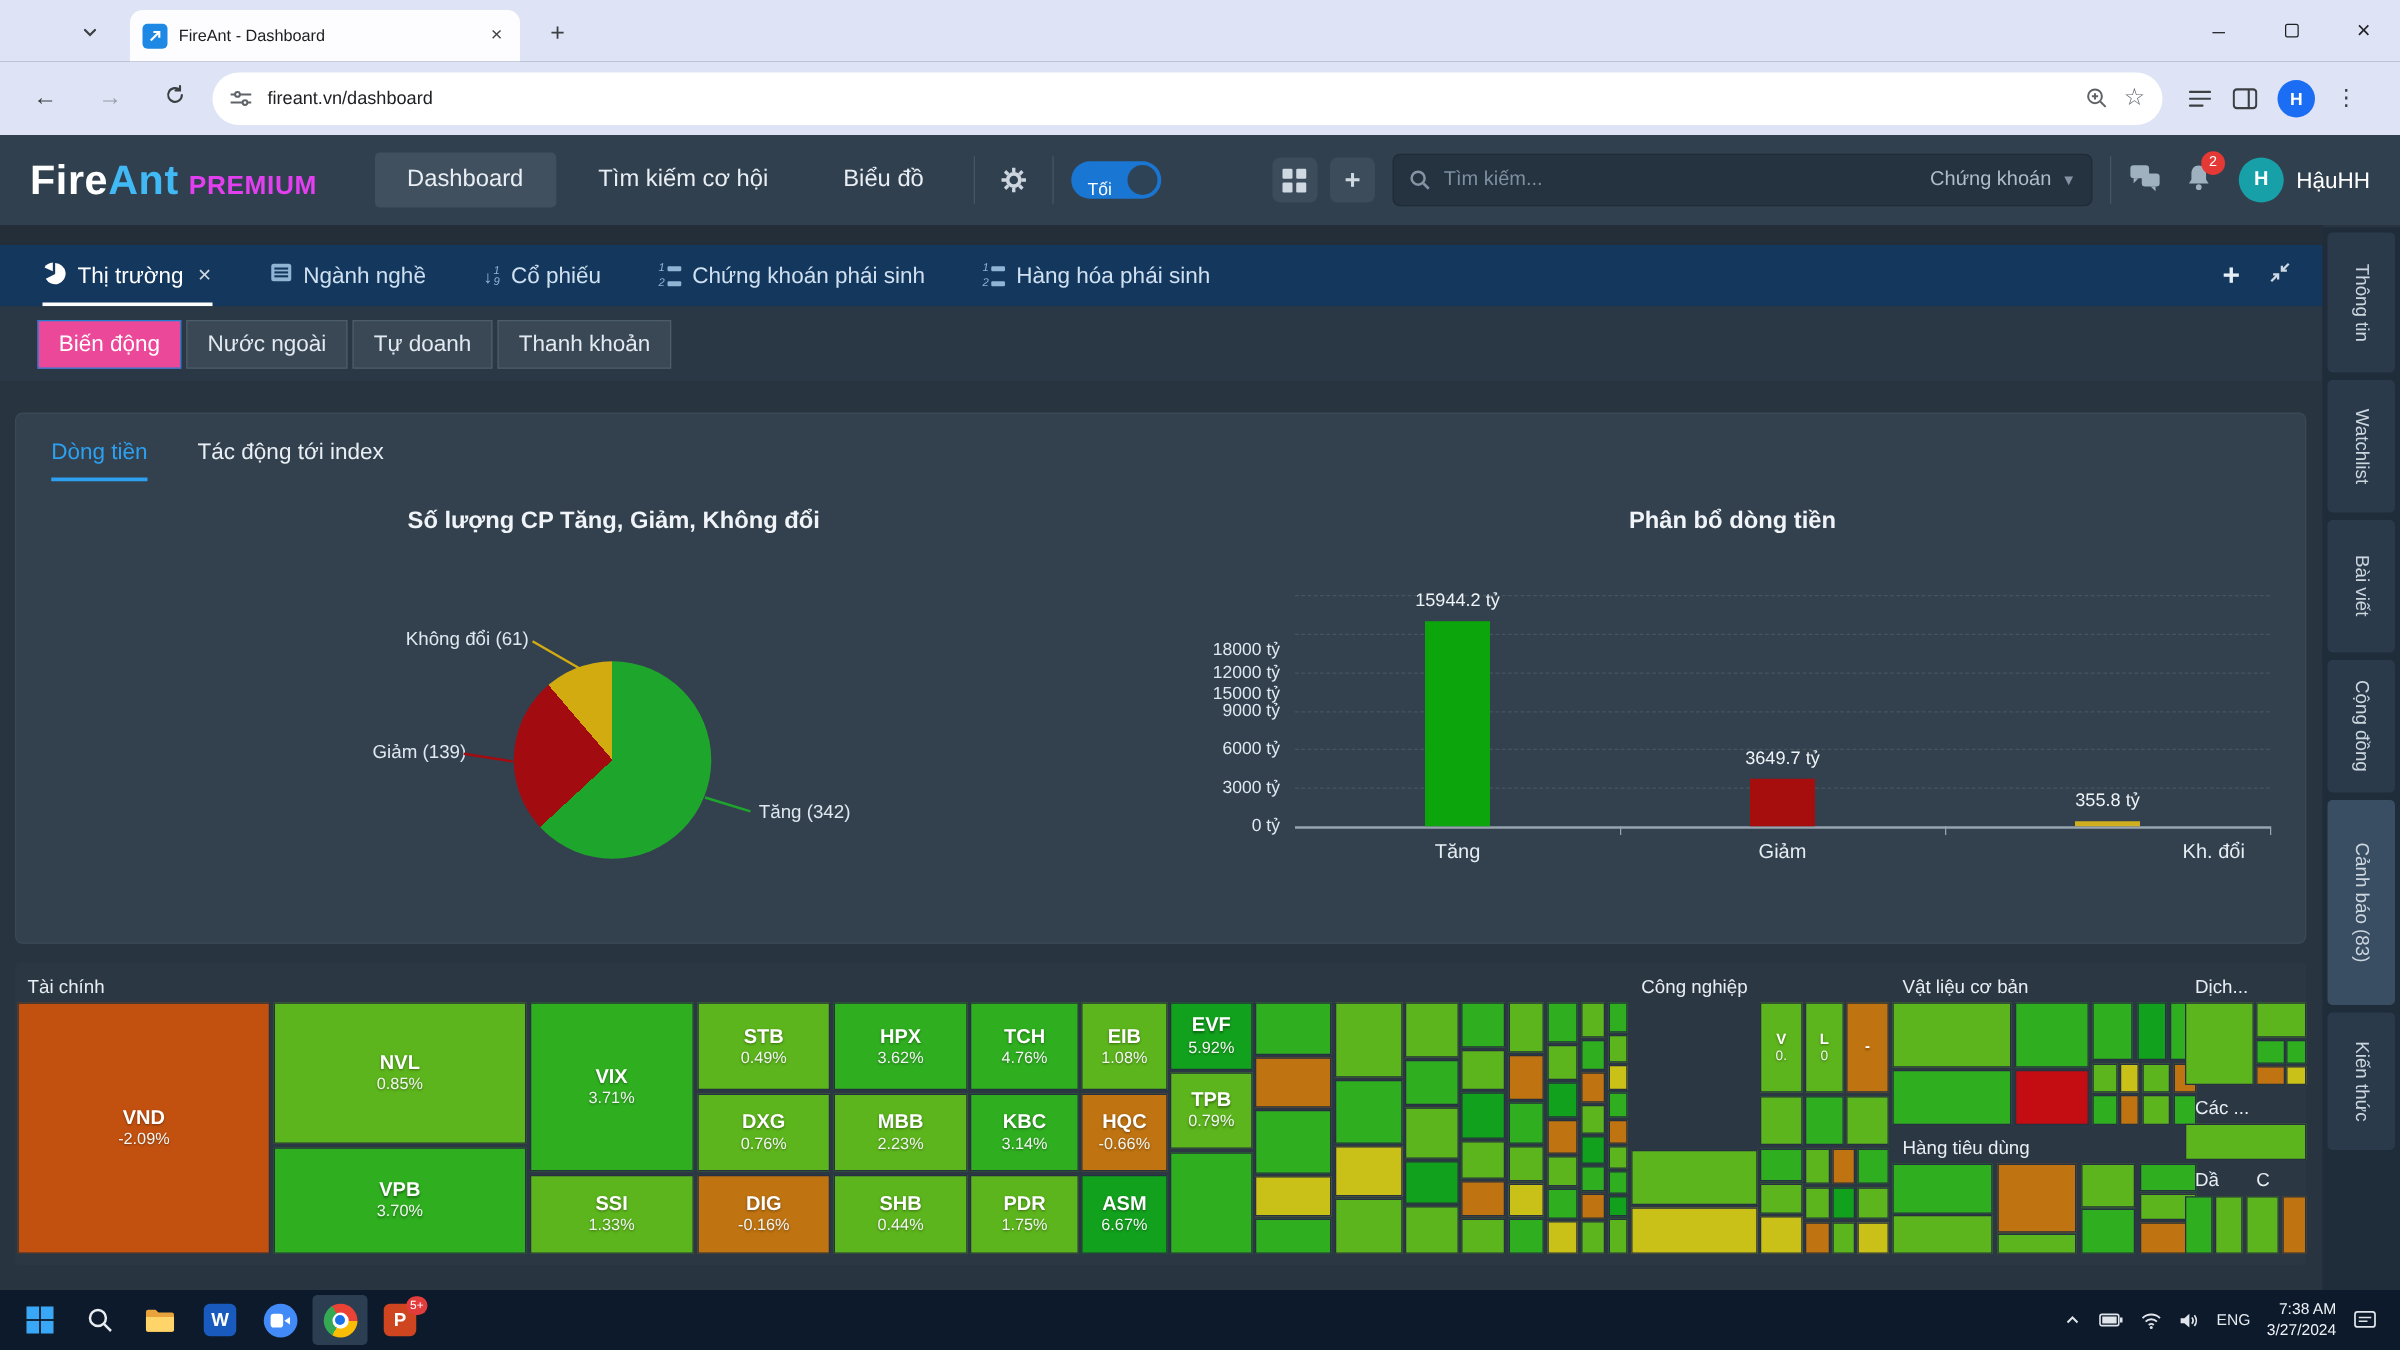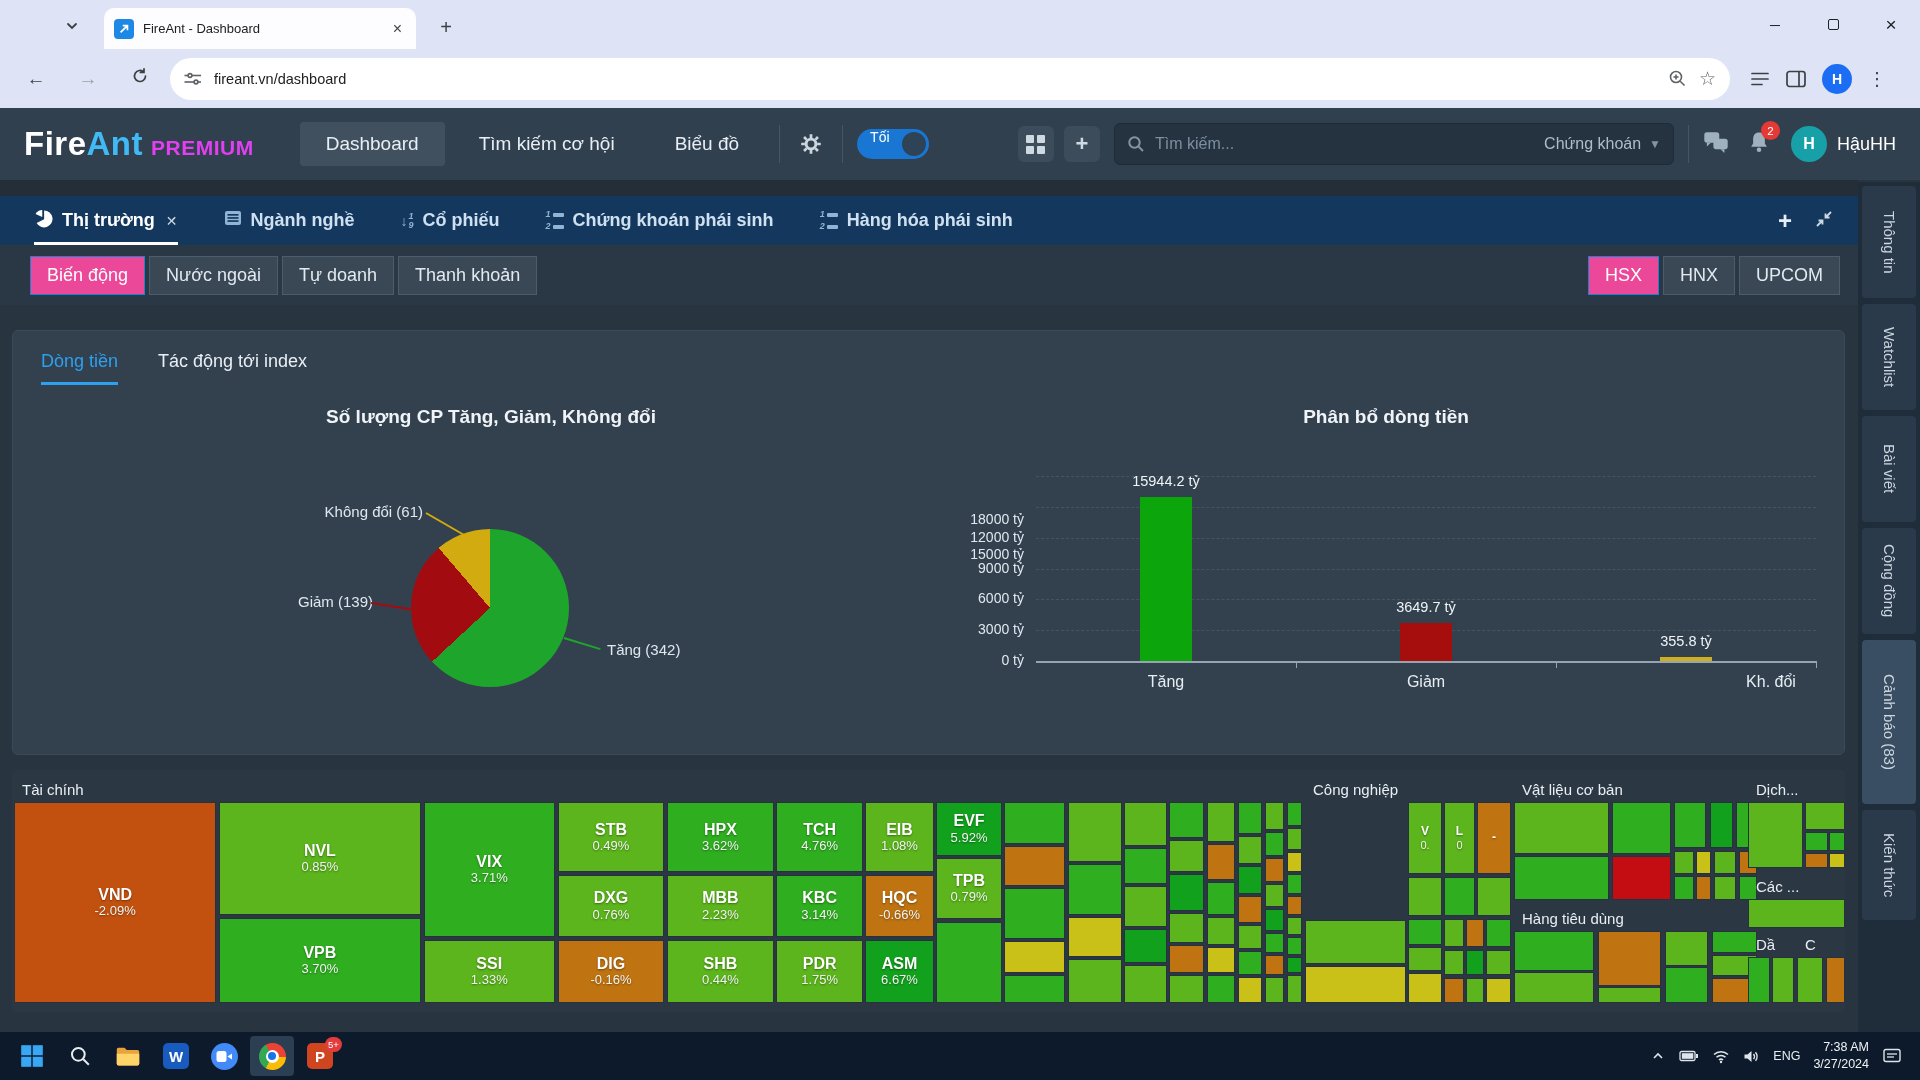--- a/index.html
+++ b/index.html
@@ -29,42 +29,42 @@
   
   .appnav{position:absolute;left:0;top:108px;width:1920px;height:72px;background:#30404e;display:flex;align-items:center;padding:0 24px}
   .logo{font-size:33px;font-weight:bold;letter-spacing:.5px;white-space:nowrap}
   .logo .f{color:#fff}.logo .a{color:#41b9f5}
   .logo .p{color:#e13ff0;font-size:21px;font-weight:bold;margin-left:8px}
   .nav-items{display:flex;align-items:center;gap:8px;margin-left:46px}
   .nav-item{color:#e8eef4;font-size:19px;padding:11px 26px;border-radius:4px;cursor:pointer;white-space:nowrap}
   .nav-item.active{background:#40505e}
   .vdiv{width:1px;height:38px;background:#465664;margin:0 14px;flex:none}
   .gearbtn{display:flex;align-items:center;justify-content:center;width:34px}
-  .toggle{width:72px;height:30px;border-radius:15px;background:#1976d3;display:flex;align-items:flex-start;position:relative;flex:none;cursor:pointer}
+  .toggle{width:72px;height:30px;border-radius:15px;background:#1976d3;display:flex;align-items:flex-end;position:relative;flex:none;cursor:pointer}
   .toggle .tlabel{color:#fff;font-size:14px;margin-left:13px}
   .toggle .knob{position:absolute;right:3px;top:3px;width:24px;height:24px;border-radius:50%;background:#2e4356}
   .sqbtn{width:36px;height:36px;border-radius:6px;background:#3c4c5a;display:flex;align-items:center;justify-content:center;margin-left:10px;flex:none;cursor:pointer}
   .gridico{display:grid;grid-template-columns:8px 8px;grid-template-rows:8px 8px;gap:3px}
   .gridico i{background:#cfd9e2;border-radius:1px}
   .plus-g{color:#cfd9e2;font-size:22px;font-weight:bold}
   .searchbox{margin-left:14px;width:560px;height:42px;background:#253240;border:1px solid #1f2b37;border-radius:6px;display:flex;align-items:center;padding:16px 12px;flex:none}
   .searchbox input{flex:1;background:transparent;border:none;outline:none;color:#cfd9e2;font-size:16px;margin-left:10px;font-family:inherit}
   .searchbox input::placeholder{color:#7d8fa0}
   .scope{color:#aebdcb;font-size:16px;margin-right:8px;white-space:nowrap}
   .caret{color:#8494a4;font-size:12px}
   .belwrap{position:relative;margin-left:18px}
   .badge2{position:absolute;top:-9px;right:-9px;min-width:19px;height:19px;border-radius:10px;background:#e53935;color:#fff;font-size:11.5px;display:flex;align-items:center;justify-content:center;padding:0 4px}
   .appav{width:36px;height:36px;border-radius:50%;background:#18a0a8;color:#fff;font-size:16px;font-weight:bold;display:flex;align-items:center;justify-content:center;margin-left:20px;flex:none}
   .uname{color:#fff;font-size:18px;margin-left:10px;white-space:nowrap}
 
   
   .navgap{position:absolute;left:0;top:180px;width:1858px;height:16px;background:#232e39}
   .wsbar{position:absolute;left:0;top:196px;width:1858px;height:49px;background:#14375e;display:flex;align-items:center;padding:0 24px 0 34px}
   .wstabs{display:flex;align-items:stretch;gap:46px;height:100%}
-  .wstab{display:flex;align-items:center;gap:9px;color:#cfe0f0;font-size:18px;font-weight:bold;cursor:pointer;position:relative}
+  .wstab{display:flex;align-items:center;gap:9px;color:#cfe0f0;font-size:18px;font-weight:normal;cursor:pointer;position:relative}
   .wstab.active{color:#fff}
   .wstab.active::after{content:"";position:absolute;left:0;right:0;bottom:0;height:3px;background:#fff}
   .wstab .x{font-size:14px;color:#cfd8e0;margin-left:2px}
   .ico-sortnum{display:flex;align-items:center;gap:1px;color:#8fb4d4}
   .ico-sortnum .arr{font-size:14px}
   .ico-sortnum .nums{display:flex;flex-direction:column;font-size:9px;line-height:9px;font-style:normal}
   .ico-numlist{display:flex;flex-direction:column;gap:3px}
   .ico-numlist span{display:flex;align-items:center;gap:2px;color:#8fb4d4;font-size:9px;line-height:9px}
   .ico-numlist b{width:11px;height:4px;background:#8fb4d4;border-radius:1px;display:block}
   .wsright{margin-left:auto;display:flex;align-items:center;gap:22px}
@@ -349,25 +349,20 @@
       </span>
     </div>
   </div>
 
   <div class="subrow">
     <div class="fbtns" id="filter-tabs">
         <button class="fbtn active">Biến động</button>
         <button class="fbtn">Nước ngoài</button>
         <button class="fbtn">Tự doanh</button>
         <button class="fbtn">Thanh khoản</button>
-      </div>
-    <div class="ebtns" id="exchange-tabs">
-        <button class="fbtn active">HSX</button>
-        <button class="fbtn">HNX</button>
-        <button class="fbtn">UPCOM</button>
       </div>
   </div>
 
   <div class="panel">
     <div class="ptabs" id="panel-tabs">
         <div class="ptab active">Dòng tiền</div>
         <div class="ptab">Tác động tới index</div>
       </div>
     <div class="ctitle" id="pie-title" style="left:178px;top:75px">Số lượng CP Tăng, Giảm, Không đổi</div>
     <div class="ctitle" id="bar-title" style="left:1073px;top:75px">Phân bổ dòng tiền</div>

